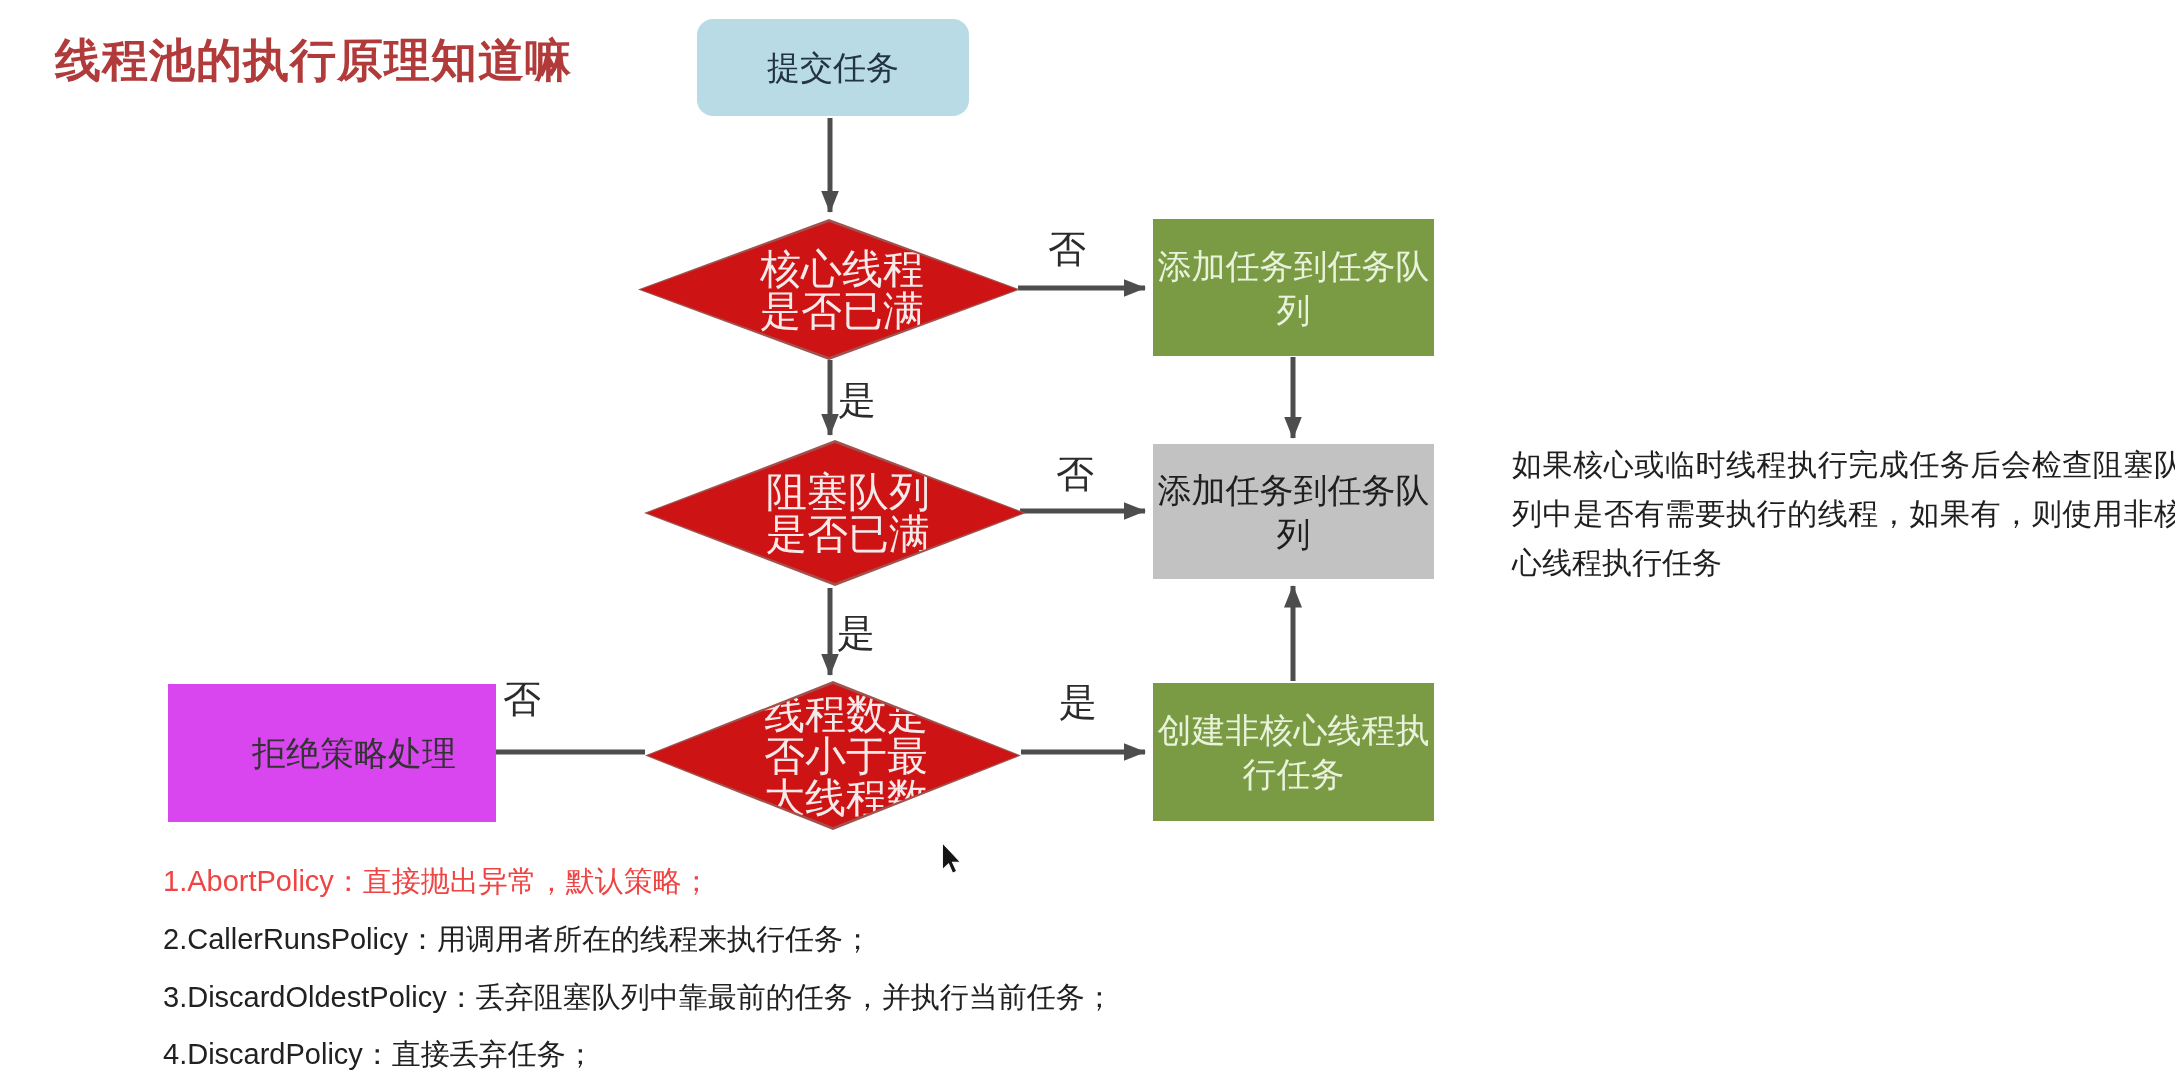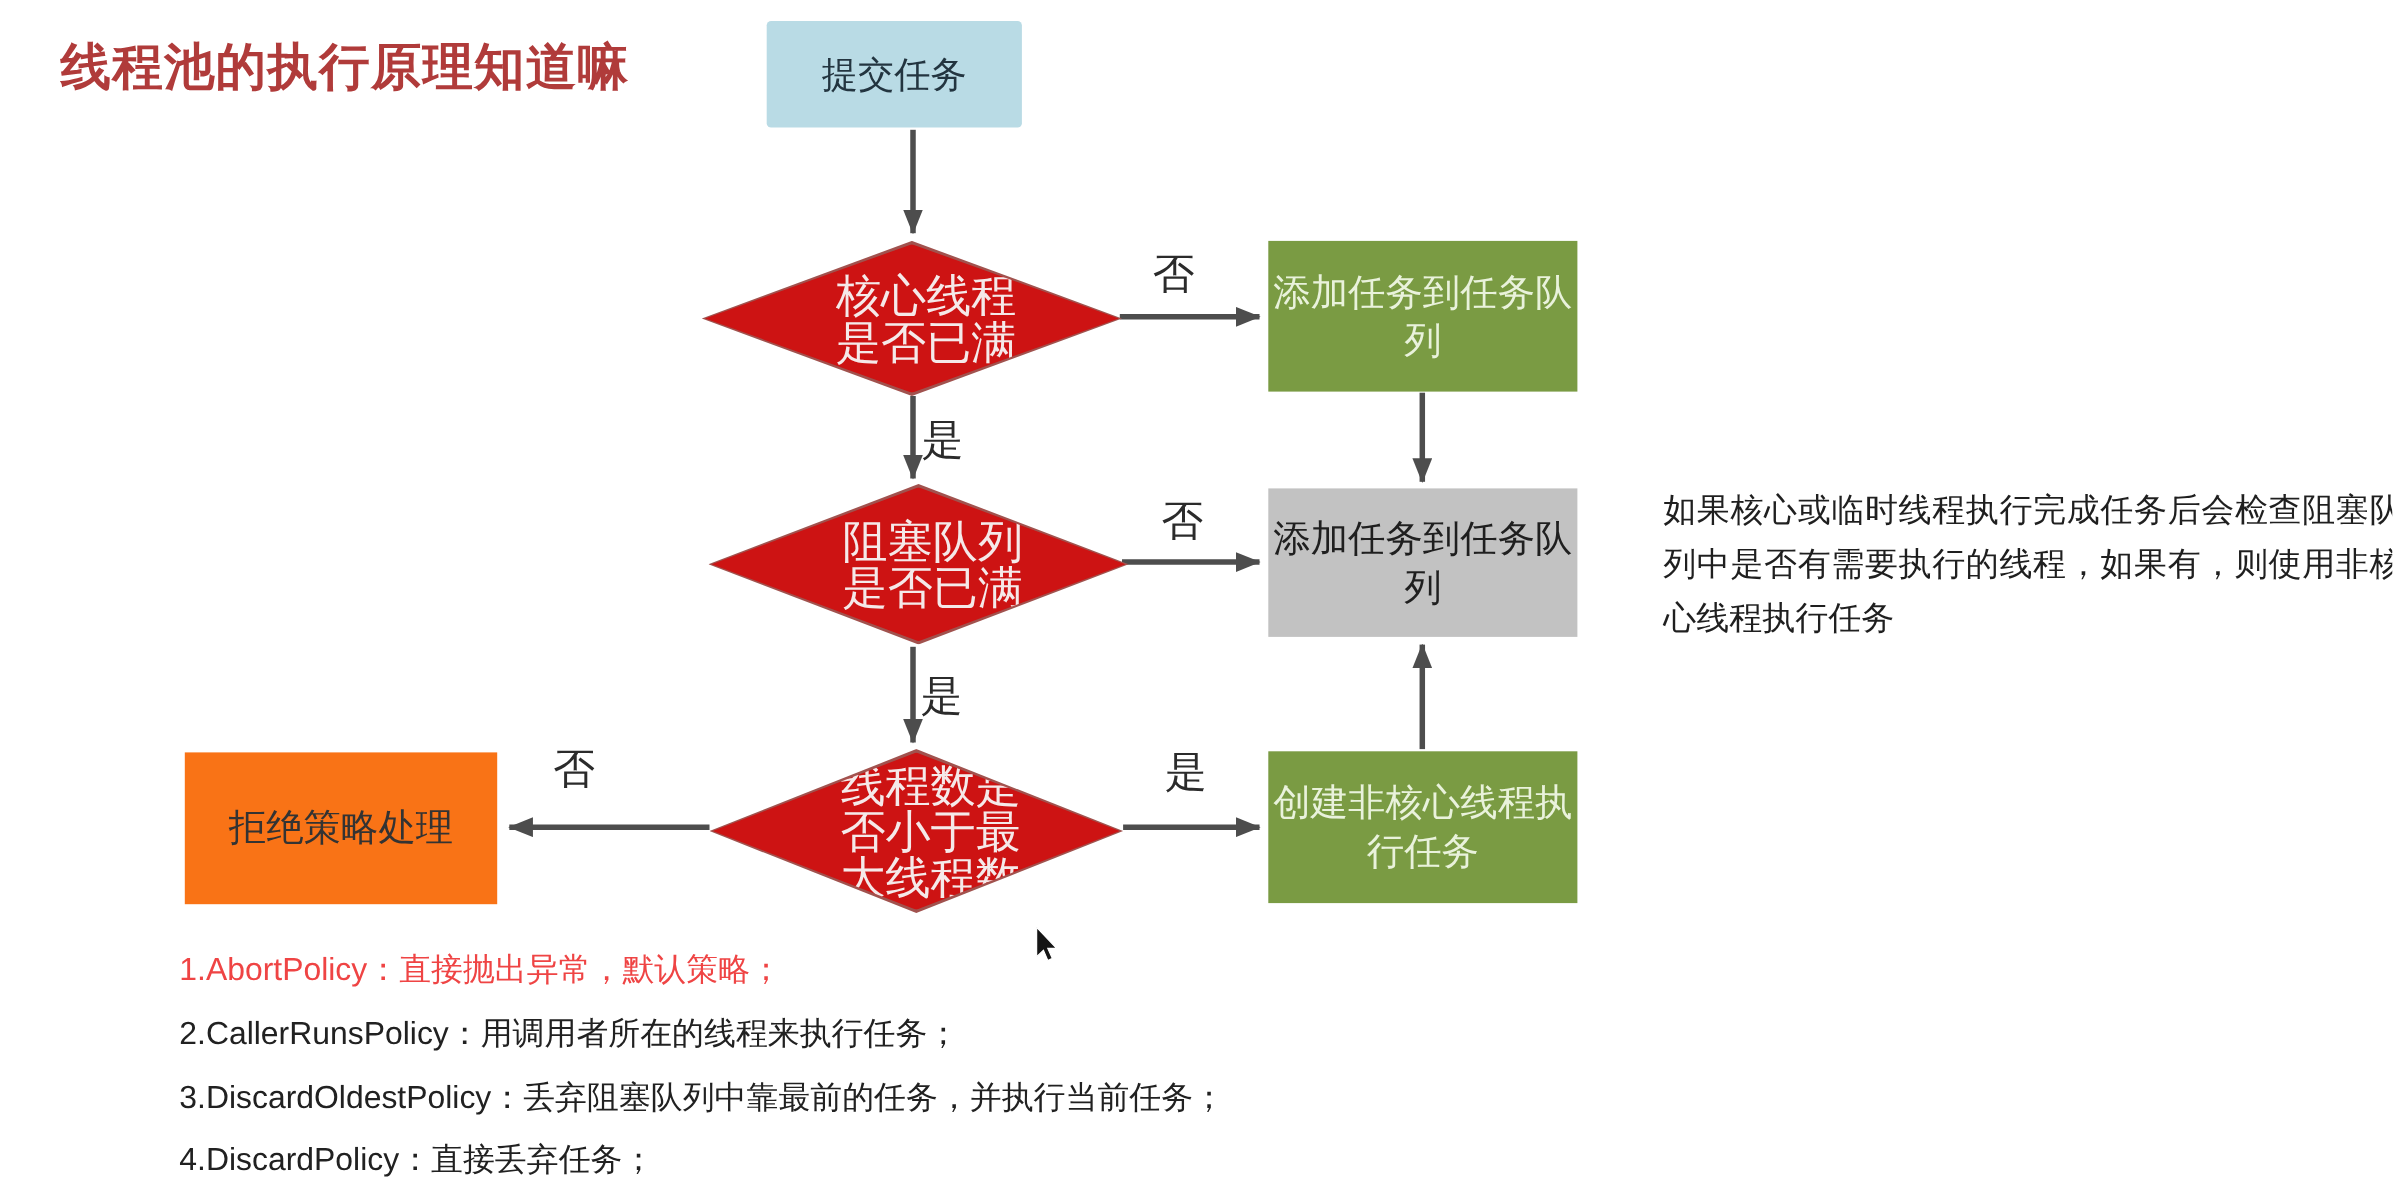--- a/index.html
+++ b/index.html
@@ -11,21 +11,21 @@
   #title{
     left:55px;top:30px;font-size:46px;font-weight:700;letter-spacing:1px;
     color:#b03b3a;
   }
   
   .node{
     display:flex;align-items:center;justify-content:center;text-align:center;
     font-size:34px;line-height:44px;
   }
   #node-submit{
-    left:697px;top:19px;width:232px;height:97px;border-radius:4px;
+    left:697px;top:19px;width:272px;height:97px;border-radius:16px;
     background:#b9dbe5;color:#233540;font-size:33px;
   }
   .diamond-outer{
     background:#a1524e;
     -webkit-clip-path:polygon(50% 0,100% 50%,50% 100%,0 50%);
     clip-path:polygon(50% 0,100% 50%,50% 100%,0 50%);
   }
   .diamond-inner{
     position:absolute;left:3px;top:3px;right:3px;bottom:3px;
     background:#cd1313;color:#f5e9e9;
@@ -109,21 +109,21 @@
   </div>
 
   <div id="node-addqueue" class="abs node" style="background-color: rgb(194, 194, 194);">添加任务到任务队列</div>
 
   <div id="node-max" class="abs diamond-outer">
     <div class="diamond-inner" style="background-color: rgb(205, 19, 19);">
       <span>线程数是否小于最大线程数</span>
     </div>
   </div>
 
-  <div id="node-reject" class="abs node" style="background-color: #f97316;">拒绝策略处理</div>
+  <div id="node-reject" class="abs node" style="background-color: #d946ef; padding-left: 44px;">拒绝策略处理</div>
 
   <div id="node-create" class="abs node" style="background-color: rgb(122, 155, 67);">创建非核心线程执行任务</div>
 
   <div id="lbl-core-no" class="abs edge-label">否</div>
   <div id="lbl-core-yes" class="abs edge-label">是</div>
   <div id="lbl-queue-no" class="abs edge-label">否</div>
   <div id="lbl-queue-yes" class="abs edge-label">是</div>
   <div id="lbl-max-no" class="abs edge-label">否</div>
   <div id="lbl-max-yes" class="abs edge-label">是</div>
 

